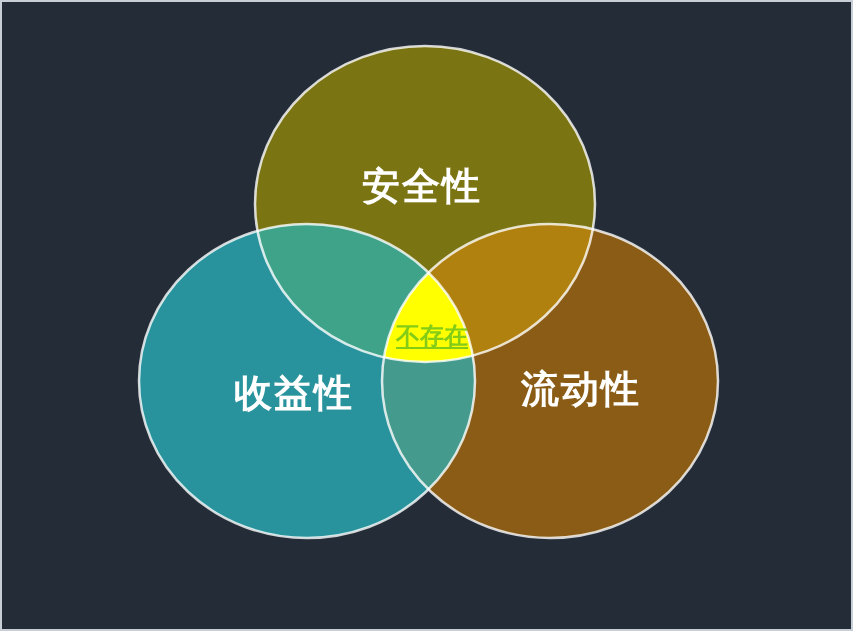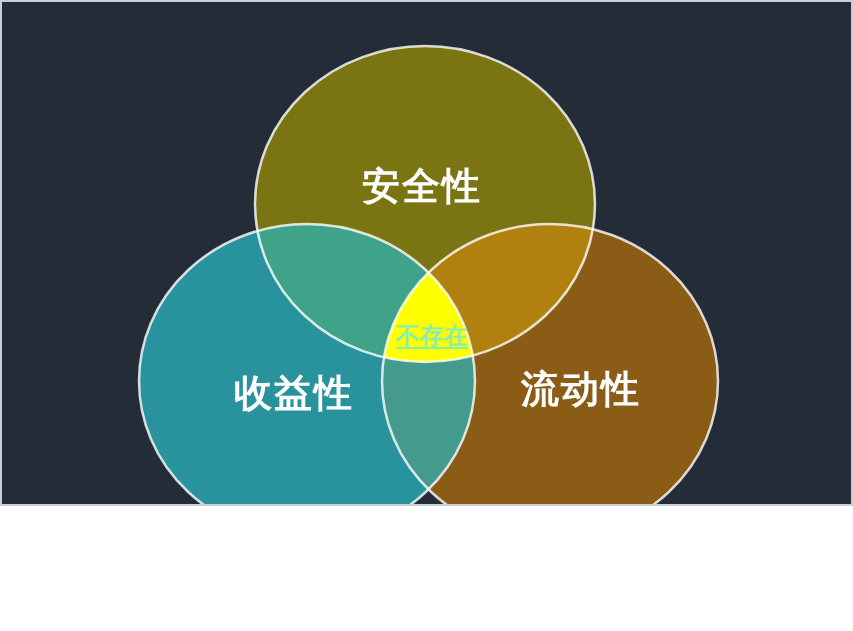--- a/index.html
+++ b/index.html
@@ -5,21 +5,21 @@
   html, body {
     margin: 0;
     padding: 0;
     width: 853px;
     height: 631px;
     font-family: "Liberation Sans", "DejaVu Sans", sans-serif;
   }
   .slide {
     position: relative;
     width: 853px;
-    height: 506px;
+    height: 631px;
     box-sizing: border-box;
     border: 2px solid #c9cfd6;
     background: #242c37;
     overflow: hidden;
   }
   .slide svg {
     position: absolute;
     left: 0;
     top: 0;
   }
@@ -87,15 +87,15 @@
     <ellipse cx="305" cy="379" rx="168" ry="157" fill="none" stroke-width="2.5" stroke-opacity="0.8" stroke="#ffffff"></ellipse>
     <ellipse cx="548" cy="379" rx="168" ry="157" fill="none" stroke-width="2.5" stroke-opacity="0.8" stroke="#ffffff"></ellipse>
   </svg>
 
   <div class="venn-label" style="left:420px; top:184px;">安全性</div>
 
   <div class="venn-label" style="left:292px; top:391px;">收益性</div>
 
   <div class="venn-label" style="left:564px; top:387px;margin-left:15px;">流动性</div>
 
-  <div class="center-label" style="left: 430px; top: 334px; color: #86efac; font-family: Liberation Mono, monospace;">不存在</div>
+  <div class="center-label" style="left: 430px; top: 334px; color: #84cc16; font-family: Liberation Mono, monospace;">不存在</div>
 
 </div>
 
 </body></html>

